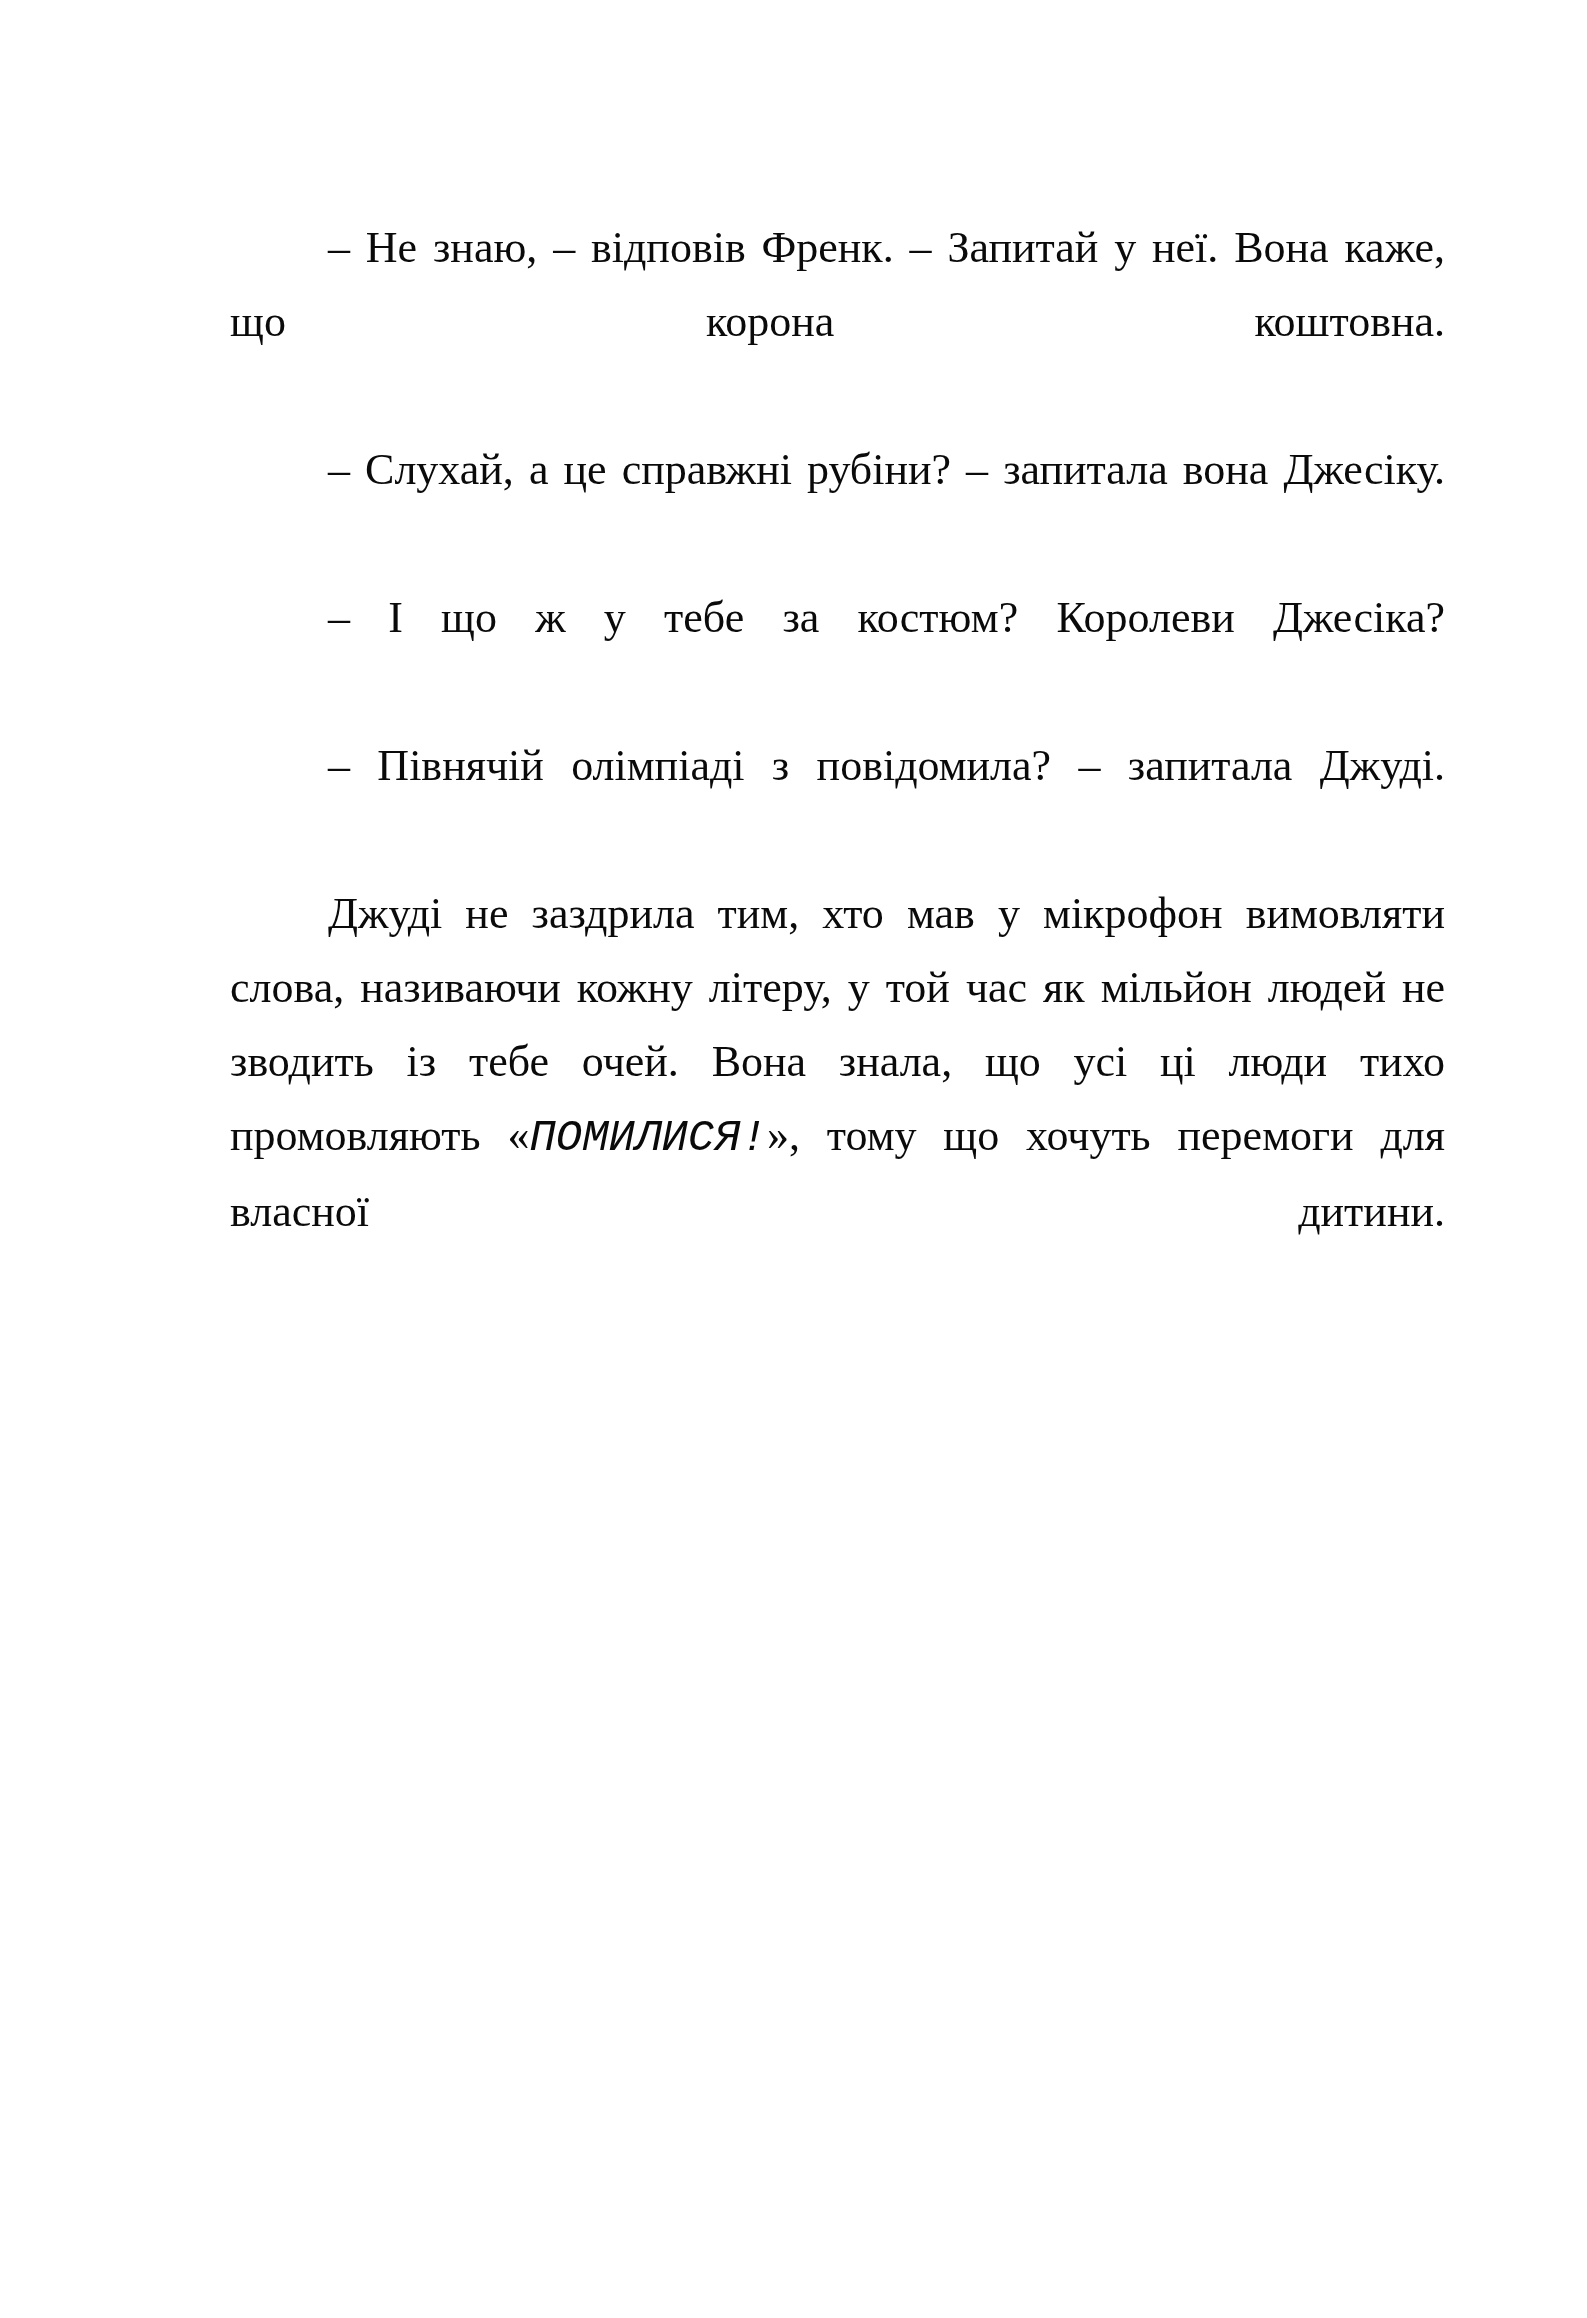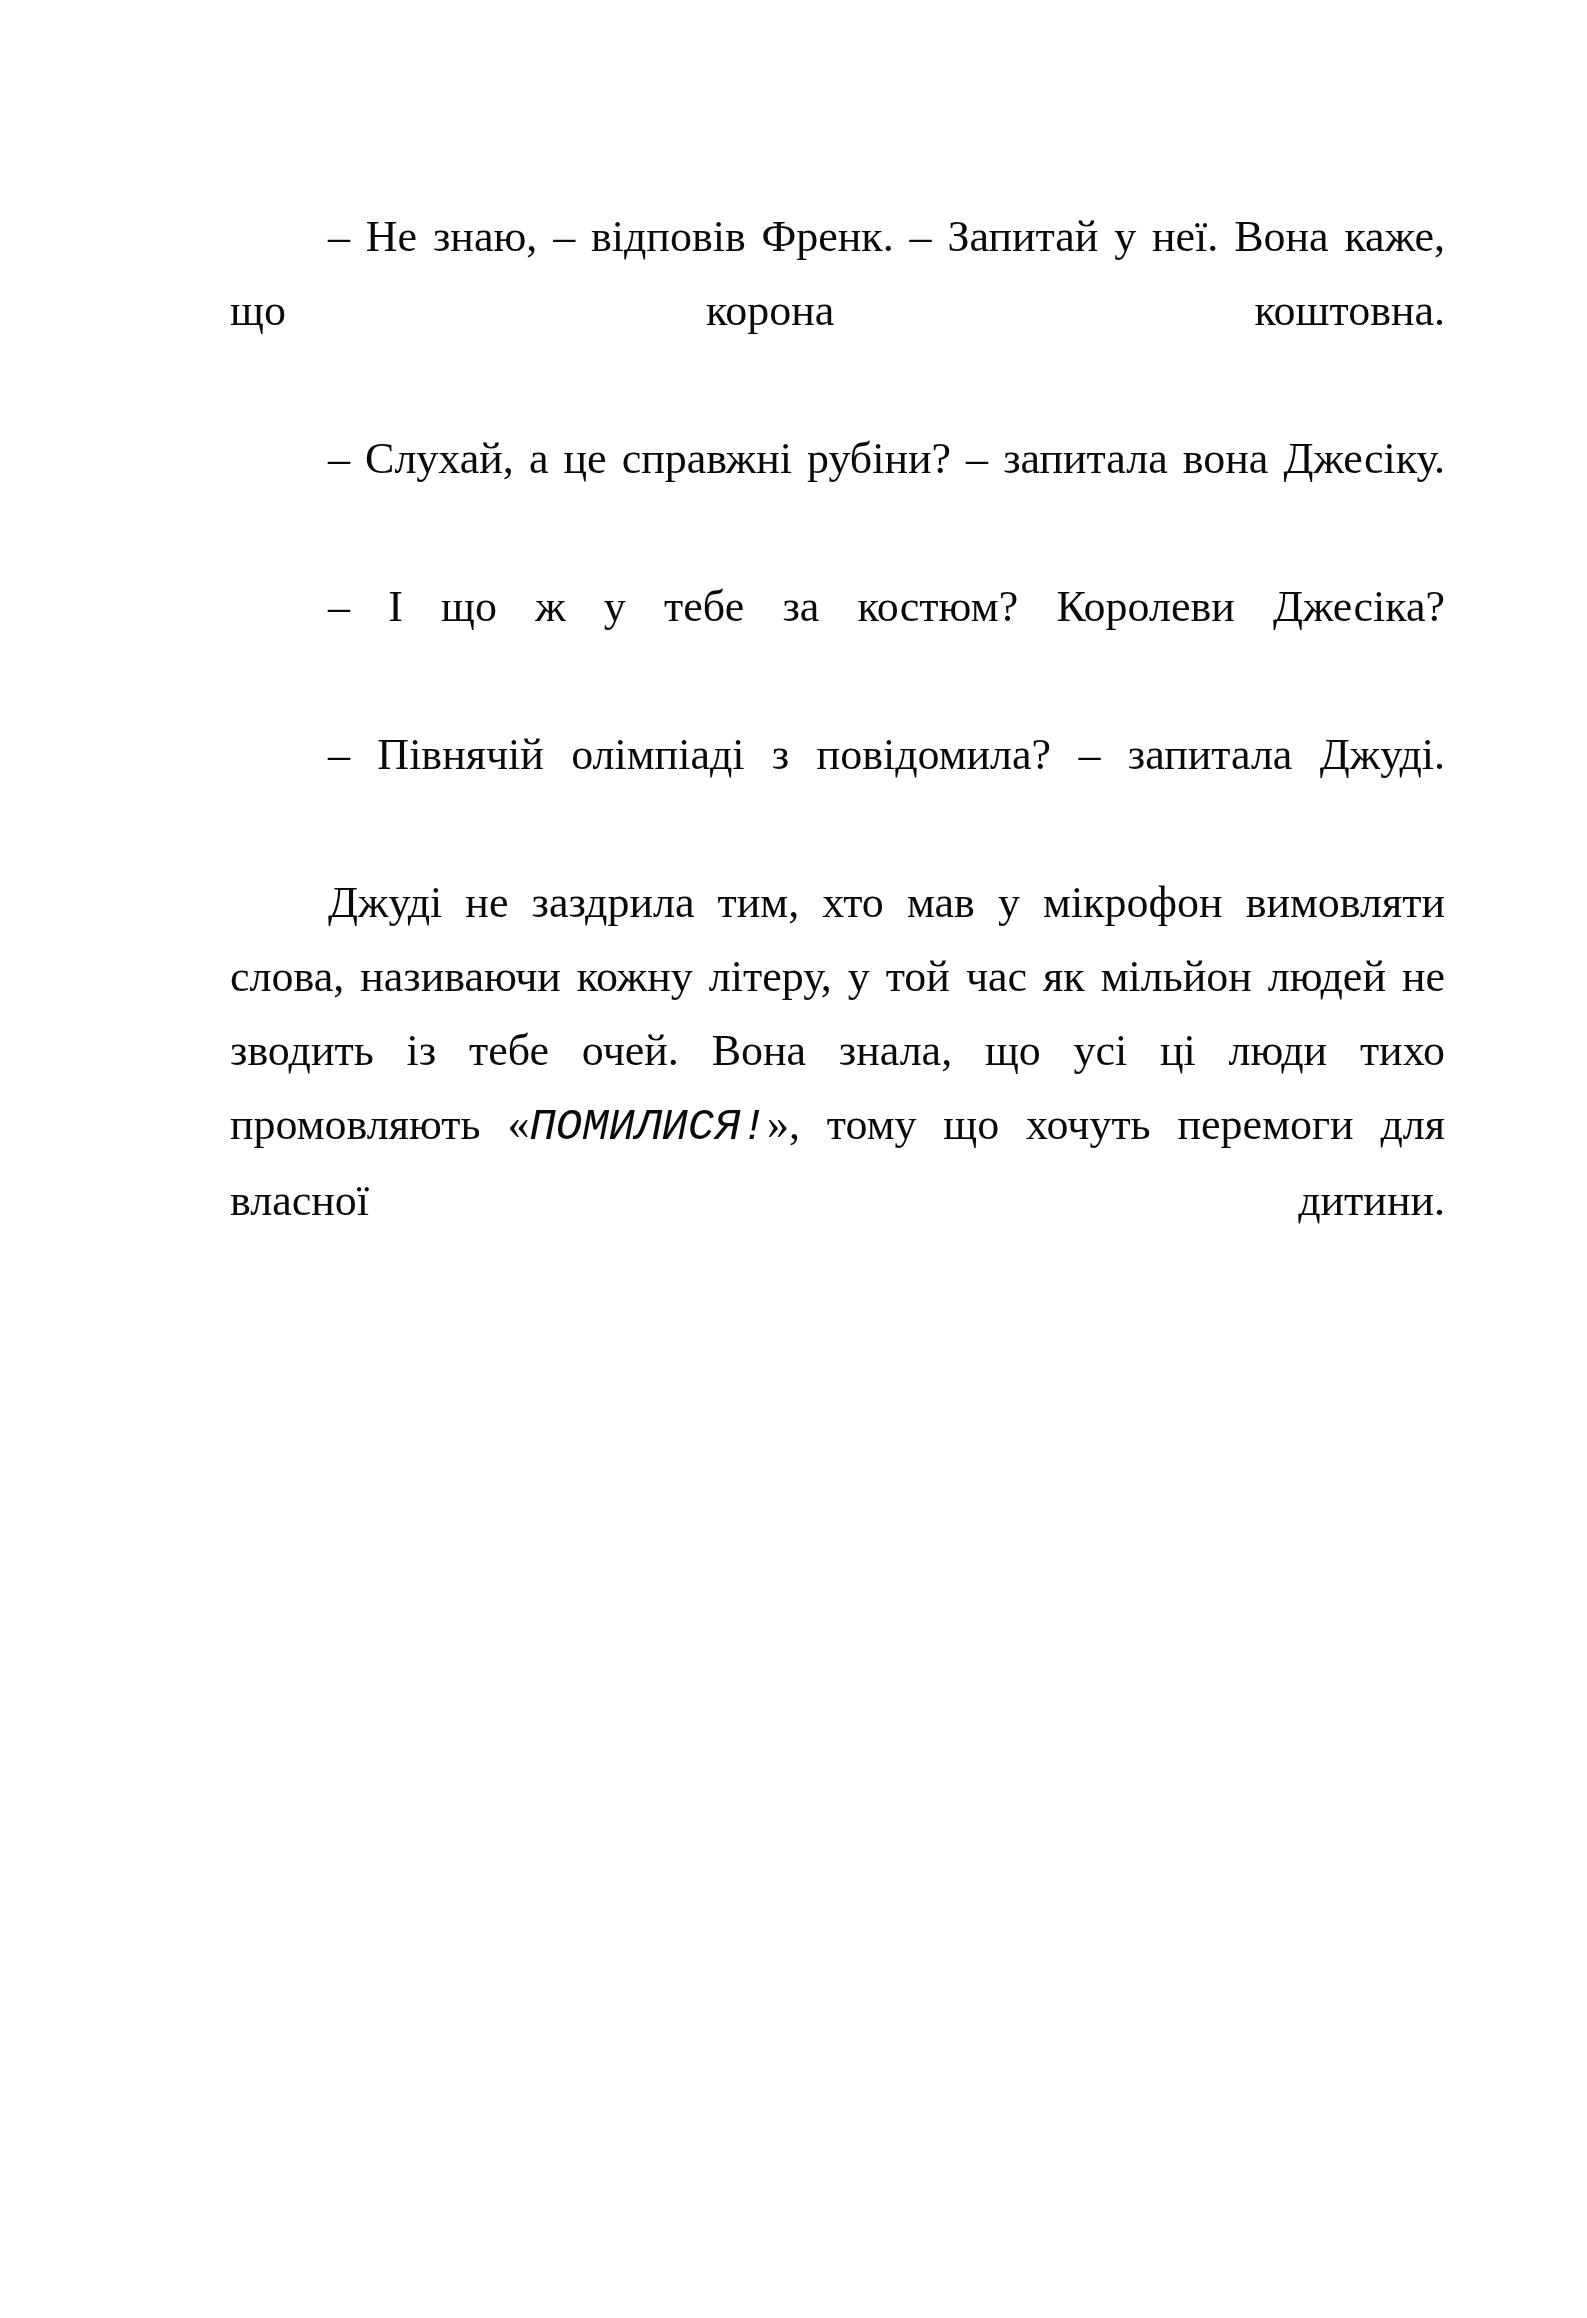--- a/index.html
+++ b/index.html
@@ -7,21 +7,21 @@
     margin: 0;
     padding: 0;
     background: #ffffff;
   }
 
   .page {
     position: relative;
     width: 1587px;
     height: 1654px;
     background: #ffffff;
-    margin: 5px auto;
+    margin: 16px auto;
     overflow: hidden;
     box-sizing: border-box;
   }
 
   .text-block {
     position: absolute;
     left: 230px;
     top: 195px;
     width: 1215px;
     font-family: "Liberation Serif", "DejaVu Serif", serif;

